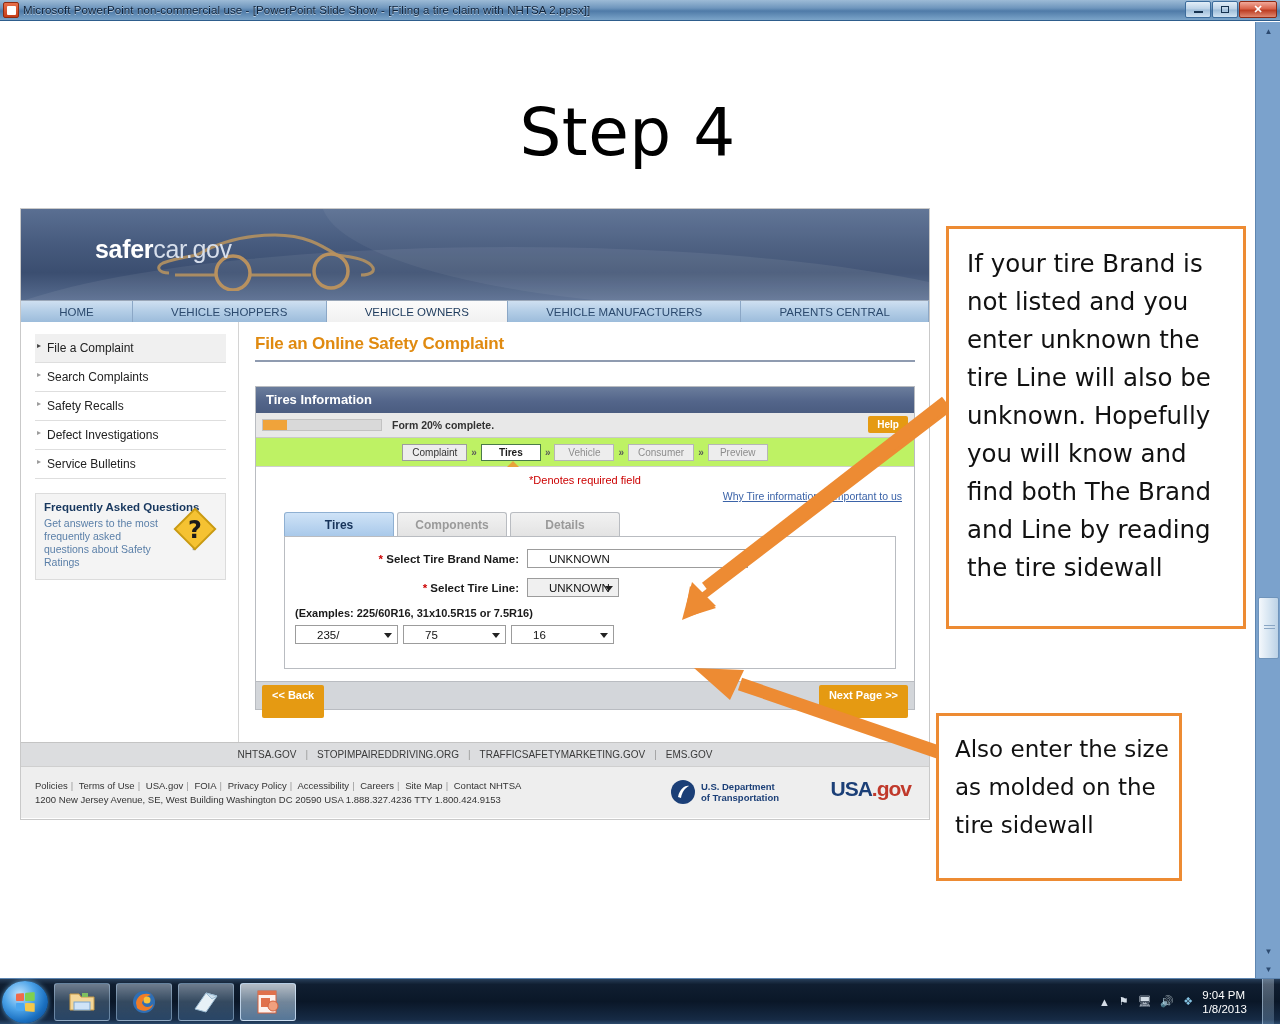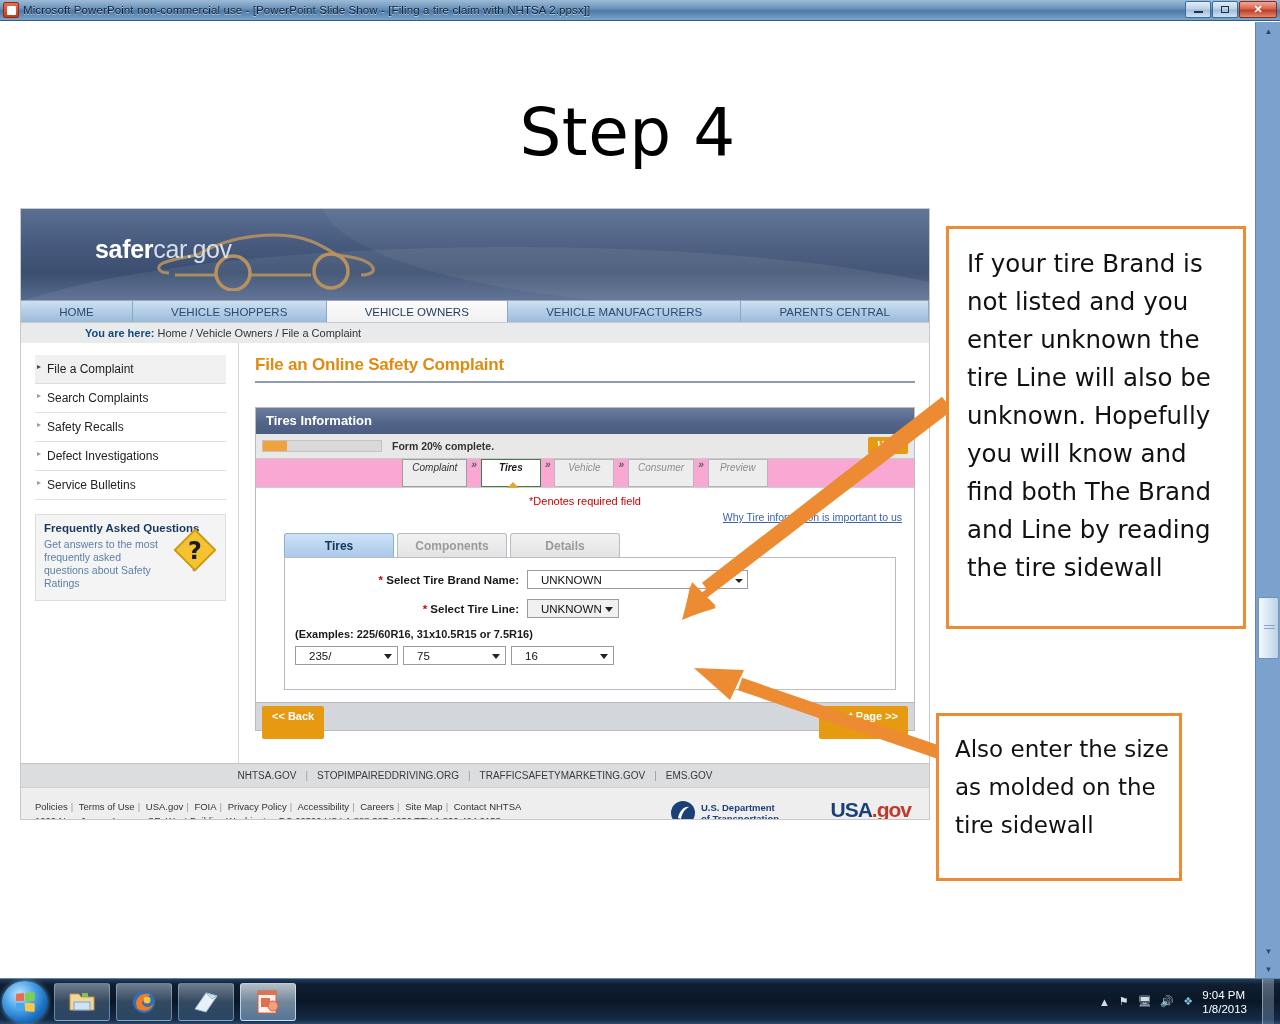--- a/index.html
+++ b/index.html
@@ -177,24 +177,23 @@
   }
   .progress-track { width:120px; height:12px; background:#d9d9d9; border:1px solid #c2c2c2; }
   .progress-fill { height:100%; background:#f0a33a; }
   .progress-label { font-size:10.5px; font-weight:bold; color:#333; margin-left:10px; }
   #help-btn {
     position:absolute; right:6px; top:3px; width:40px; height:17px;
     background:#e59a12; color:#fff; font-size:10px; font-weight:bold;
     text-align:center; line-height:17px; border-radius:2px;
   }
   #tp-steps {
-    height:29px; background:#f9a8d4; border-bottom:1px solid #cfcfcf;
-    display:flex; justify-content:center; gap:4px;
+    height:29px; background:#bef264; border-bottom:1px solid #cfcfcf;
+    display:flex; align-items:center; justify-content:center; gap:4px;
     position:relative;
-    font-style:italic;
   }
   .step-chip {
     border:1px solid #b6b6b6; background:#ededed; color:#8d8d8d;
     font-size:10px; padding:2px 9px; min-width:60px; text-align:center;
     border-bottom-color:#b6b6b6;
   }
   .step-chip.done { color:#333; border-color:#9d9d9d; }
   .step-chip.current {
     color:#1a1a1a; font-weight:bold; border:1px solid #4a7a4a; background:#fff;
     position:relative;
@@ -233,21 +232,21 @@
   }
   .frow { display:flex; align-items:center; margin-bottom:10px; }
   .flabel {
     font-size:11.5px; font-weight:bold; color:#1a1a1a; text-align:right;
     padding-right:8px;
   }
   .flabel .req { color:#c00; font-weight:bold; }
   .sel {
     border:1px solid #9c9c9c; background:#fff; height:19px;
     font-size:11.5px; color:#111; display:flex; align-items:center;
-    padding-left:13px; position:relative;
+    padding-left:21px; position:relative;
   }
   .sel .arrow {
     position:absolute; right:5px; top:7px;
     width:0;height:0;border-left:4px solid transparent;border-right:4px solid transparent;
     border-top:5px solid #222;
   }
   .hint { font-size:11px; font-weight:bold; color:#1a1a1a; }
 
   #tp-footer {
     margin-top:12px; height:28px; background:#d3d6da;
@@ -407,23 +406,20 @@
       </div>
 
       <div id="sc-nav">
         <div class="nav-tab">HOME</div>
         <div class="nav-tab">VEHICLE SHOPPERS</div>
         <div class="nav-tab active">VEHICLE OWNERS</div>
         <div class="nav-tab">VEHICLE MANUFACTURERS</div>
         <div class="nav-tab">PARENTS  CENTRAL</div>
       </div>
 
-      <div id="sc-breadcrumb">
-        <b>You are here:</b><span> Home / Vehicle Owners / File a Complaint</span>
-      </div>
 
       <div id="sc-body">
 
         <div id="sc-left">
           <div class="side-item active">File a Complaint</div>
           <div class="side-item">Search Complaints</div>
           <div class="side-item">Safety Recalls</div>
           <div class="side-item">Defect Investigations</div>
           <div class="side-item">Service Bulletins</div>
 

